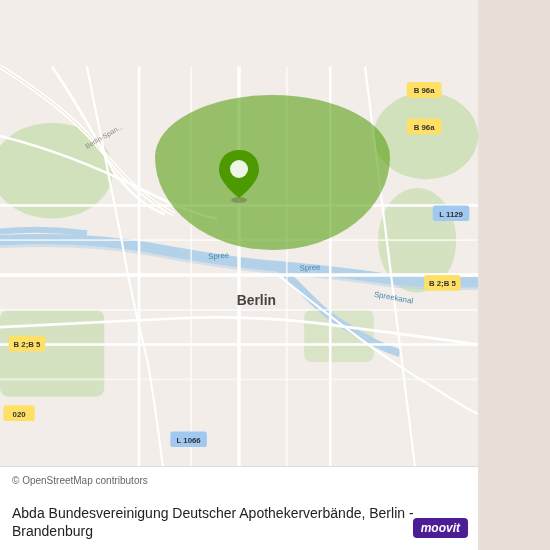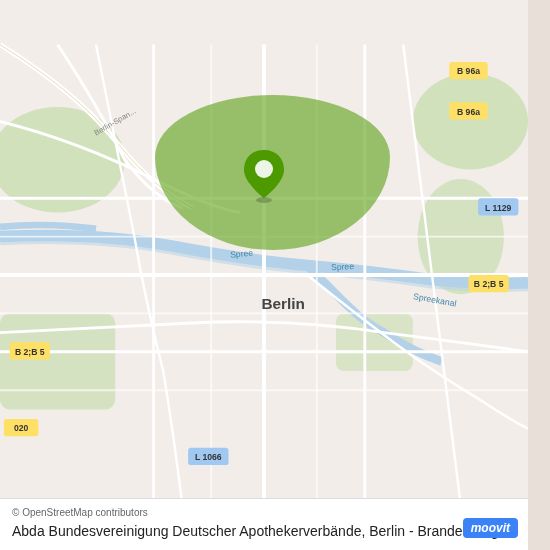--- a/index.html
+++ b/index.html
@@ -6,21 +6,21 @@
     body {
       width: 550px;
       height: 550px;
       overflow: hidden;
       font-family: Arial, sans-serif;
       background: #e8e0d8;
     }
 
     .map-container {
       position: relative;
-      width: 528px;
+      width: 478px;
       height: 550px;
     }
 
     
     .map-bg {
       position: absolute;
       top: 0; left: 0;
       width: 100%;
       height: 100%;
       background: #f2ede9;
@@ -41,36 +41,36 @@
       bottom: 0; left: 0;
       width: 100%;
       background: white;
       padding: 8px 12px 10px 12px;
       border-top: 1px solid #ddd;
     }
 
     .attribution {
       font-size: 10px;
       color: #666;
-      margin-bottom: 4px;
+      margin-bottom: 18px;
     }
 
     .place-name {
       font-size: 14px;
       color: #222;
       font-weight: 500;
       line-height: 1.3;
     }
 
     
     .moovit-logo {
       position: absolute;
       bottom: 12px;
       right: 10px;
-      background: #3b82f6;
+      background: #4c1d95;
       color: white;
       font-size: 12px;
       font-weight: bold;
       padding: 3px 8px;
       border-radius: 4px;
       font-style: italic;
     }
 
     
     .take-me-there-btn {

